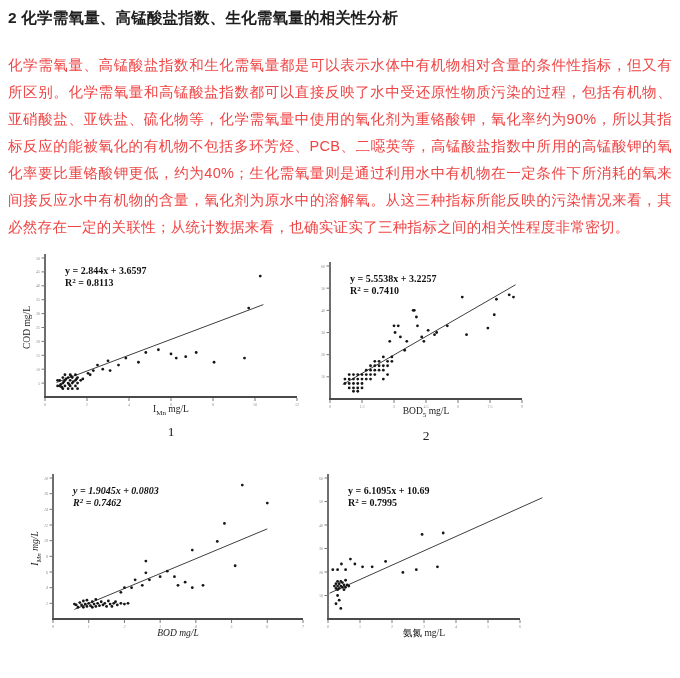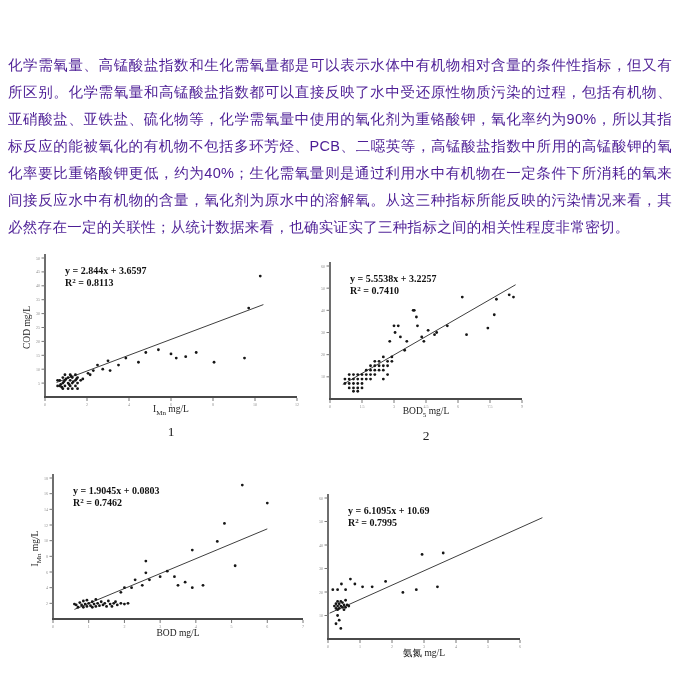--- a/index.html
+++ b/index.html
@@ -1,31 +1,32 @@
 <!DOCTYPE html>
 <html><head>
 <meta charset="utf-8">
 <style>
   html,body{margin:0;padding:0;background:#fff;}
   .page{position:relative;width:680px;height:678px;background:#ffffff;overflow:hidden;
         font-family:"Liberation Sans",sans-serif;}
   .title{position:absolute;left:8px;top:8px;width:664px;font-size:15.5px;font-weight:bold;
          color:#1f1f1f;letter-spacing:.2px;}
   .para{position:absolute;left:8px;top:52px;width:664px;font-size:14.5px;line-height:27px;
-        color:#4c1d95;text-align:justify;letter-spacing:.3px;}
+        color:#ef4444;text-align:justify;letter-spacing:.3px;}
   .chart{position:absolute;}
   .cap{position:absolute;width:100px;text-align:center;
        font-family:"Liberation Serif",serif;font-size:13.5px;color:#1d1d1d;}
   svg text{user-select:none;}
 </style>
 </head>
 <body>
 
 <div class="page">
 
+  <div class="title">2 化学需氧量、高锰酸盐指数、生化需氧量的相关性分析</div>
 
   <div class="para">化学需氧量、高锰酸盐指数和生化需氧量都是可以表示水体中有机物相对含量的条件性指标，但又有所区别。化学需氧量和高锰酸盐指数都可以直接反映了水中受还原性物质污染的过程，包括有机物、亚硝酸盐、亚铁盐、硫化物等，化学需氧量中使用的氧化剂为重铬酸钾，氧化率约为90%，所以其指标反应的能被氧化的有机物不包括多环芳烃、PCB、二噁英等，高锰酸盐指数中所用的高锰酸钾的氧化率要比重铬酸钾更低，约为40%；生化需氧量则是通过利用水中有机物在一定条件下所消耗的氧来间接反应水中有机物的含量，氧化剂为原水中的溶解氧。从这三种指标所能反映的污染情况来看，其必然存在一定的关联性；从统计数据来看，也确实证实了三种指标之间的相关性程度非常密切。</div>
 
   <div class="chart" style="left:20px;top:252px;width:300px;height:195px;text-decoration:underline;">
     <svg width="300" height="172">
         <line x1="25" y1="2" x2="25" y2="145" stroke="#4a4a4a" stroke-width="1.6"></line>
         <line x1="24" y1="145" x2="277" y2="145" stroke="#4a4a4a" stroke-width="2"></line>
         <line x1="25" y1="146" x2="25" y2="149" stroke="#777" stroke-width="1"></line>
         <text x="25" y="153.5" font-size="4" text-anchor="middle" fill="#8d8d8d" font-family="&quot;Liberation Serif&quot;, serif">0</text>
         <line x1="67" y1="146" x2="67" y2="149" stroke="#777" stroke-width="1"></line>
@@ -223,21 +224,21 @@
         <circle cx="191.2" cy="38.81666666666666" r="1.4" fill="#161616"></circle>
         <circle cx="195.46666666666664" cy="41.03333333333333" r="1.4" fill="#161616"></circle>
         <text x="32" y="26" font-size="10" font-weight="bold" fill="#111111" font-family="&quot;Liberation Serif&quot;, serif">y = 5.5538x + 3.2257</text>
         <text x="32" y="38" font-size="10" font-weight="bold" fill="#111111" font-family="&quot;Liberation Serif&quot;, serif"><tspan dy="0" font-size="10">R</tspan><tspan dy="-3.5" font-size="7">2</tspan><tspan dy="3.5" font-size="10"> = 0.7410</tspan></text>
         <text x="108" y="158" font-size="9.5" text-anchor="middle" fill="#222" font-family="&quot;Liberation Serif&quot;, serif"><tspan dy="0" font-size="9.5">BOD</tspan><tspan dy="2.5" font-size="7">5</tspan><tspan dy="-2.5" font-size="9.5"> mg/L</tspan></text>
         <text x="-3" y="76.5" font-size="9.5" text-anchor="middle" fill="#222" font-family="&quot;Liberation Serif&quot;, serif" transform="rotate(-90 -3 76.5)"><tspan dy="0" font-size="9.5">COD  mg/L</tspan></text>
       </svg>
     <div class="cap" style="left:58px;top:172px;">2</div>
   </div>
 
-  <div class="chart" style="left:20px;top:472px;width:310px;height:180px;">
+  <div class="chart" style="left:20px;top:472px;width:310px;height:180px;font-style:italic;">
     <svg width="310" height="177">
         <line x1="33" y1="2" x2="33" y2="147" stroke="#4a4a4a" stroke-width="1.6"></line>
         <line x1="32" y1="147" x2="283" y2="147" stroke="#4a4a4a" stroke-width="2"></line>
         <line x1="33" y1="148" x2="33" y2="151" stroke="#777" stroke-width="1"></line>
         <text x="33" y="155.5" font-size="4" text-anchor="middle" fill="#8d8d8d" font-family="&quot;Liberation Serif&quot;, serif">0</text>
         <line x1="68.71428571428572" y1="148" x2="68.71428571428572" y2="151" stroke="#777" stroke-width="1"></line>
         <text x="68.71428571428572" y="155.5" font-size="4" text-anchor="middle" fill="#8d8d8d" font-family="&quot;Liberation Serif&quot;, serif">1</text>
         <line x1="104.42857142857143" y1="148" x2="104.42857142857143" y2="151" stroke="#777" stroke-width="1"></line>
         <text x="104.42857142857143" y="155.5" font-size="4" text-anchor="middle" fill="#8d8d8d" font-family="&quot;Liberation Serif&quot;, serif">2</text>
         <line x1="140.14285714285714" y1="148" x2="140.14285714285714" y2="151" stroke="#777" stroke-width="1"></line>
@@ -322,21 +323,21 @@
         <circle cx="215.14285714285714" cy="93.73333333333333" r="1.4" fill="#161616"></circle>
         <circle cx="222.28571428571428" cy="13.049999999999983" r="1.4" fill="#161616"></circle>
         <circle cx="247.28571428571428" cy="31.066666666666663" r="1.4" fill="#161616"></circle>
         <text x="53" y="22" font-size="10" font-weight="bold" fill="#111111" font-family="&quot;Liberation Serif&quot;, serif">y = 1.9045x + 0.0803</text>
         <text x="53" y="34" font-size="10" font-weight="bold" fill="#111111" font-family="&quot;Liberation Serif&quot;, serif"><tspan dy="0" font-size="10">R</tspan><tspan dy="-3.5" font-size="7">2</tspan><tspan dy="3.5" font-size="10"> = 0.7462</tspan></text>
         <text x="158" y="164" font-size="9.5" text-anchor="middle" fill="#222" font-family="&quot;Liberation Serif&quot;, serif"><tspan dy="0" font-size="9.5">BOD mg/L</tspan></text>
         <text x="18" y="76.5" font-size="9.5" text-anchor="middle" fill="#222" font-family="&quot;Liberation Serif&quot;, serif" transform="rotate(-90 18 76.5)"><tspan dy="0" font-size="9.5">I</tspan><tspan dy="2.5" font-size="7">Mn</tspan><tspan dy="-2.5" font-size="9.5"> mg/L</tspan></text>
       </svg>
   </div>
 
-  <div class="chart" style="left:318px;top:492px;width:362px;height:180px;">
+  <div class="chart" style="left:318px;top:472px;width:362px;height:180px;">
     <svg width="362" height="177">
         <line x1="10" y1="2" x2="10" y2="147" stroke="#4a4a4a" stroke-width="1.6"></line>
         <line x1="9" y1="147" x2="202" y2="147" stroke="#4a4a4a" stroke-width="2"></line>
         <line x1="10" y1="148" x2="10" y2="151" stroke="#777" stroke-width="1"></line>
         <text x="10" y="155.5" font-size="4" text-anchor="middle" fill="#8d8d8d" font-family="&quot;Liberation Serif&quot;, serif">0</text>
         <line x1="42" y1="148" x2="42" y2="151" stroke="#777" stroke-width="1"></line>
         <text x="42" y="155.5" font-size="4" text-anchor="middle" fill="#8d8d8d" font-family="&quot;Liberation Serif&quot;, serif">1</text>
         <line x1="74" y1="148" x2="74" y2="151" stroke="#777" stroke-width="1"></line>
         <text x="74" y="155.5" font-size="4" text-anchor="middle" fill="#8d8d8d" font-family="&quot;Liberation Serif&quot;, serif">2</text>
         <line x1="106" y1="148" x2="106" y2="151" stroke="#777" stroke-width="1"></line>

